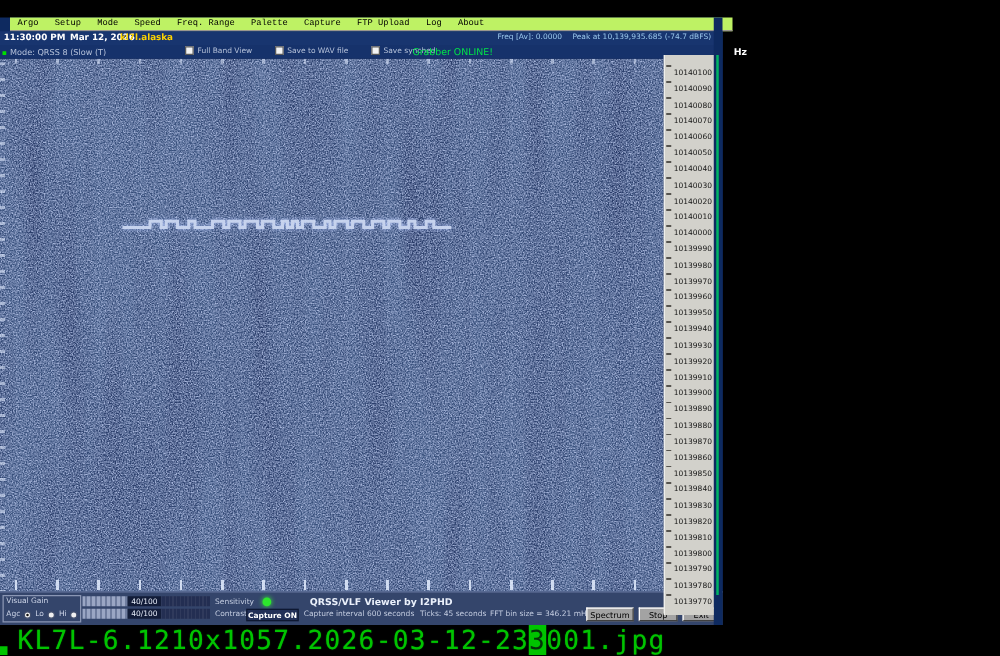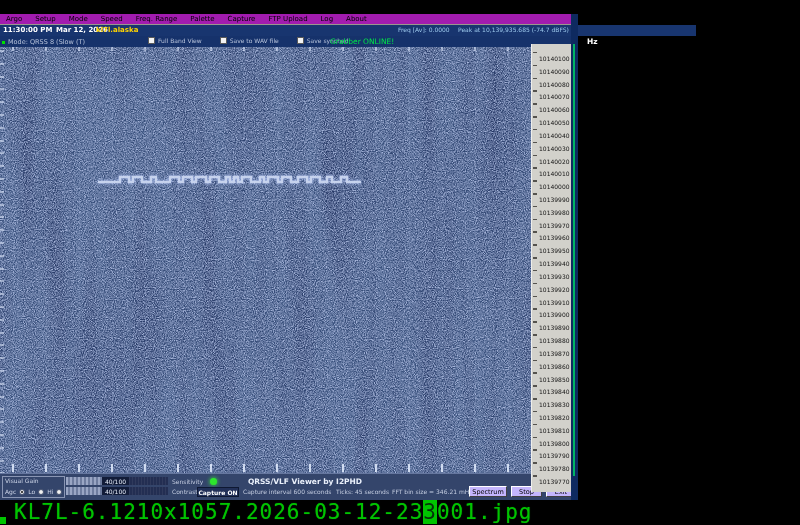--- a/index.html
+++ b/index.html
@@ -1,26 +1,26 @@
 <!DOCTYPE html>
 <html><head>
 <meta charset="utf-8">
 <style>
   html,body{margin:0;padding:0;background:#000;}
   body{width:800px;height:525px;position:relative;overflow:hidden;
        font-family:"DejaVu Sans",sans-serif;-webkit-font-smoothing:none;}
   .window{position:absolute;left:0;top:14px;width:578px;height:486px;background:#0e2a60;}
 
   
-  .menubar{position:absolute;left:0;top:0;width:578px;height:11px;background:#a21caf;
-           display:flex;align-items:center;border-bottom:1px solid #9a978f;box-sizing:border-box;}
+  .menubar{position:absolute;left:8px;top:0;width:578px;height:11px;background:#bef264;
+           display:flex;align-items:center;border-bottom:1px solid #9a978f;box-sizing:border-box;font-family:Liberation Mono, monospace;}
   .menu-item{font-size:7px;color:#000;padding:0 7px 0 6px;white-space:nowrap;cursor:default;}
 
   
-  .statusbar{position:absolute;left:0;top:11px;width:696px;height:11px;background:#18356f;}
+  .statusbar{position:absolute;left:0;top:11px;width:578px;height:11px;background:#18356f;}
   .statusbar span{position:absolute;top:1px;white-space:nowrap;}
   .st-time{left:3px;font-size:7px;font-weight:bold;color:#fff;}
   .st-date{left:56px;font-size:7px;font-weight:bold;color:#fff;}
   .st-call{left:96px;font-size:7px;font-weight:bold;color:#ffd400;}
   .st-freq{left:398px;font-size:6px;color:#9cc8ec;}
   .st-peak{left:458px;font-size:6px;color:#9cc8ec;}
 
   
   .optionsbar{position:absolute;left:0;top:22px;width:578px;height:11px;background:#16326b;}
   .opt-mode{position:absolute;left:8px;top:2px;font-size:6.5px;color:#b6c2da;white-space:nowrap;}
@@ -71,21 +71,21 @@
   .slider .tail{width:39px;height:8px;background:#232e52;
                background-image:repeating-linear-gradient(90deg,rgba(255,255,255,.06) 0 1px,transparent 1px 3px);}
   .lbl{position:absolute;font-size:6px;color:#c3cce0;white-space:nowrap;}
   .led{position:absolute;left:210px;top:4px;width:7px;height:7px;border-radius:50%;
        background:#2de62d;box-shadow:0 0 4px #39f539;}
   .capture-on{position:absolute;left:197px;top:13px;width:42px;height:10px;background:#223058;
        border:1px solid #0e1832;color:#fff;font-weight:bold;font-size:6px;
        display:flex;align-items:center;justify-content:center;white-space:nowrap;box-sizing:border-box;}
   .app-title{position:absolute;left:240px;top:3px;width:130px;text-align:center;
        font-size:7.5px;font-weight:bold;color:#eaf0fb;white-space:nowrap;}
-  .win-btn{position:absolute;top:12px;height:11px;background:#c4b5fd;color:#000;font-size:6.5px;
+  .win-btn{position:absolute;top:12px;height:11px;background:#a3a3a3;color:#000;font-size:6.5px;
        display:flex;align-items:center;justify-content:center;box-sizing:border-box;
        border-top:1px solid #fff;border-left:1px solid #fff;
        border-right:1px solid #404040;border-bottom:1px solid #404040;}
   .btn-spectrum{left:469px;width:38px;}
   .btn-stop{left:511px;width:31px;}
   .btn-exit{left:546px;width:30px;}
 
   
   .terminal{position:absolute;left:14px;top:500px;font-family:"DejaVu Sans Mono",monospace;
        font-size:21px;font-weight:normal;letter-spacing:1px;color:#00c400;white-space:nowrap;

